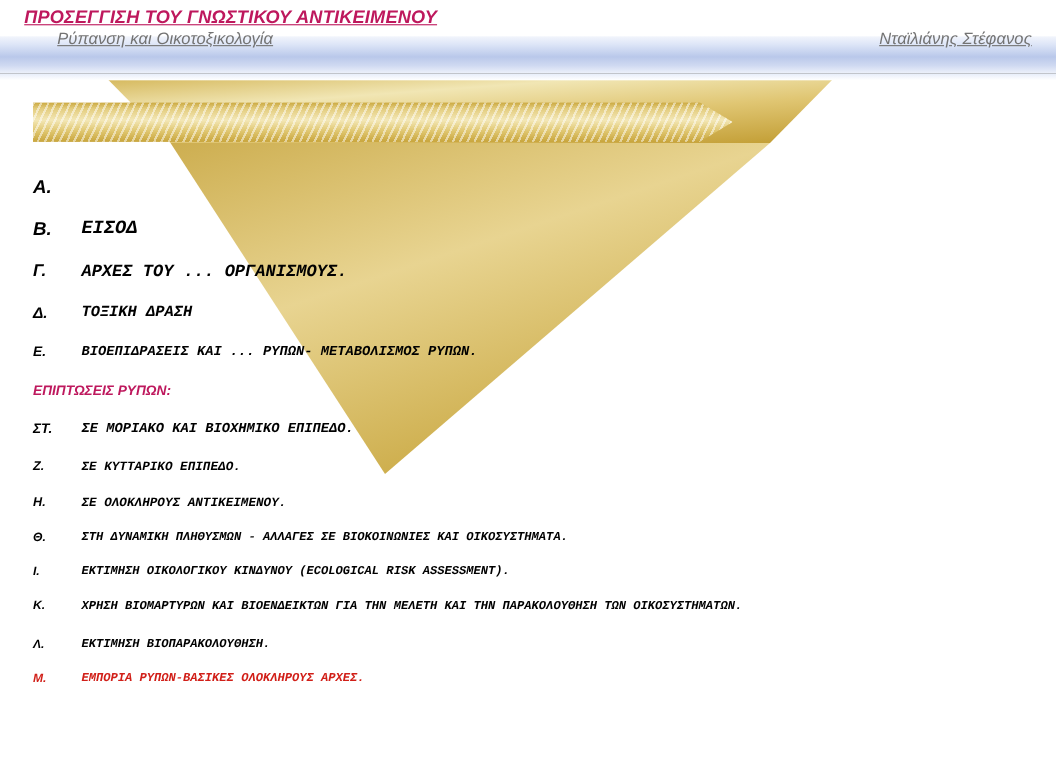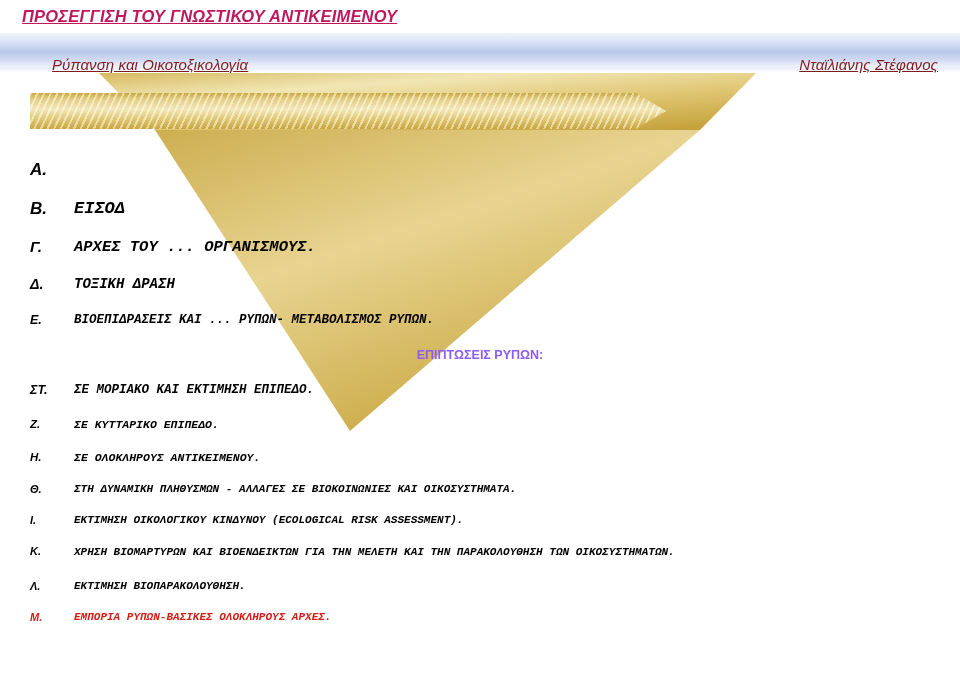--- a/index.html
+++ b/index.html
@@ -51,24 +51,24 @@
     position: absolute;
     left: 0;
     right: 0;
     bottom: -6px;
     height: 6px;
     background: linear-gradient(to bottom, #e7edfa 0%, #ffffff 100%);
   }
 
   .header-text {
     position: absolute;
-    top: 56px;
+    top: 27px;
     font-style: italic;
     font-size: 15px;
-    color: #7f1d1d;
+    color: #737373;
     text-decoration: underline;
     white-space: nowrap;
     z-index: 7;
     letter-spacing: 0.1px;
   }
   .header-left  { left: 52px; }
   .header-right { right: 22px; }
 
   
   .title-banner {
@@ -148,27 +148,27 @@
   .t3 { font-size: 14px; line-height: 33px; }
   .t3 .marker { width: 44px; }
   .t4 { font-size: 12.5px; line-height: 31px; }
   .t4 .marker { width: 44px; }
   .t5 { font-size: 11.5px; line-height: 29px; }
   .t5 .marker { width: 44px; }
   .t6 { font-size: 11px; line-height: 27px; }
   .t6 .marker { width: 44px; }
 
   .standalone {
+    font-style: italic;
     font-weight: bold;
     font-size: 12.5px;
-    color: #8b5cf6;
+    color: #be185d;
     line-height: 31px;
     margin-bottom: 4px;
     padding-left: 0px;
-    text-align: center;
   }
 
   .red { color: #d11f18; }
 
   .row.wrap.t6 .body { line-height: 20px; padding-top: 4px; }
 </style>
 </head>
 <body>
 
 <div id="slide">
@@ -197,21 +197,21 @@
 
     <div class="row t4">
       <span class="marker">Ε.</span>
       <span class="body">ΒΙΟΕΠΙΔΡΑΣΕΙΣ ΚΑΙ ... ΡΥΠΩΝ- ΜΕΤΑΒΟΛΙΣΜΟΣ ΡΥΠΩΝ.</span>
     </div>
 
     <div class="standalone">ΕΠΙΠΤΩΣΕΙΣ ΡΥΠΩΝ:</div>
 
     <div class="row t4">
       <span class="marker">ΣΤ.</span>
-      <span class="body">ΣΕ ΜΟΡΙΑΚΟ ΚΑΙ ΕΚΤΙΜΗΣΗ ΕΠΙΠΕΔΟ.</span>
+      <span class="body">ΣΕ ΜΟΡΙΑΚΟ ΚΑΙ ΒΙΟΧΗΜΙΚΟ ΕΠΙΠΕΔΟ.</span>
     </div>
 
     <div class="row t5">
       <span class="marker">Ζ.</span>
       <span class="body">ΣΕ ΚΥΤΤΑΡΙΚΟ ΕΠΙΠΕΔΟ.</span>
     </div>
 
     <div class="row t5">
       <span class="marker">Η.</span>
       <span class="body">ΣΕ ΟΛΟΚΛΗΡΟΥΣ ΑΝΤΙΚΕΙΜΕΝΟΥ.</span>

